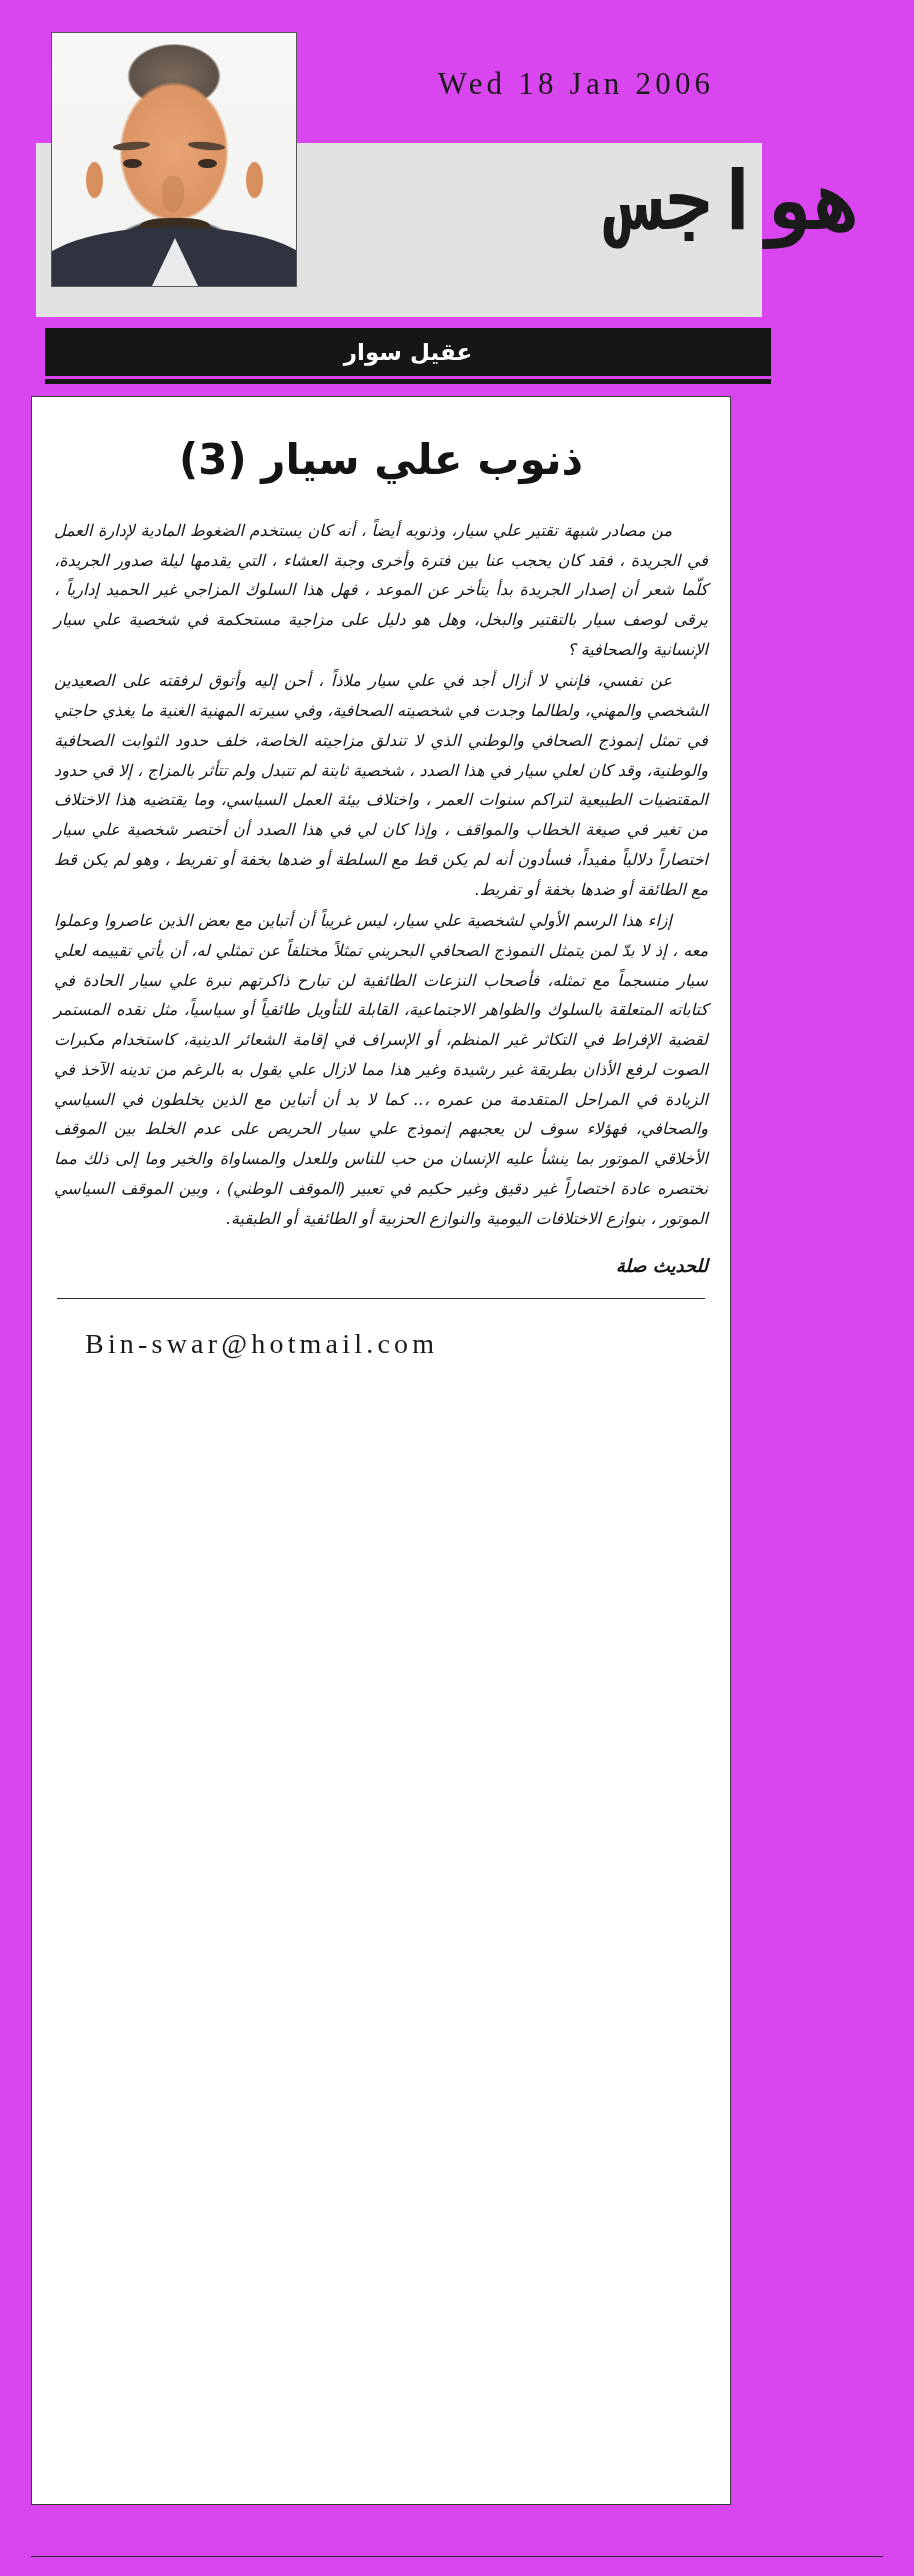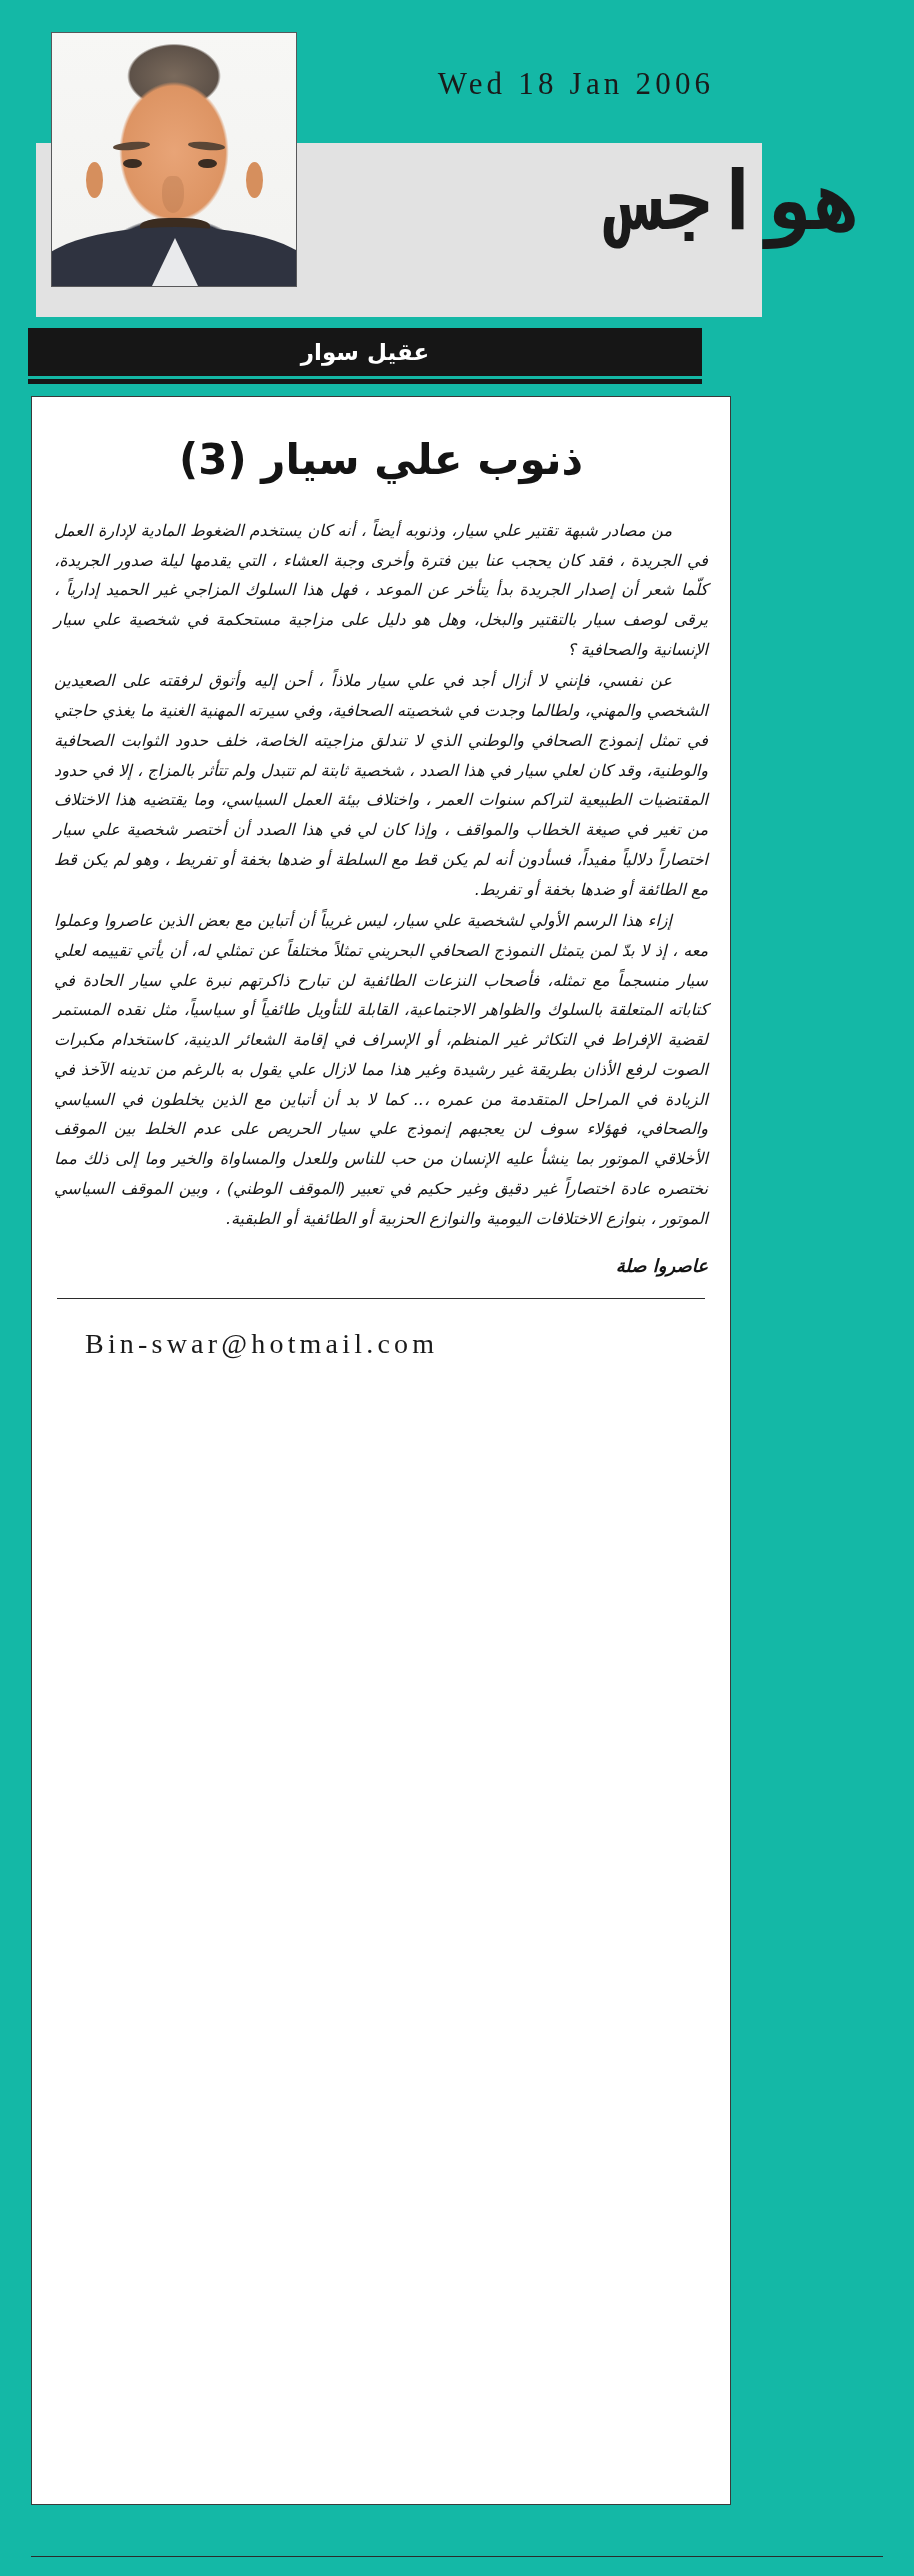--- a/index.html
+++ b/index.html
@@ -7,21 +7,21 @@
     margin: 0;
     padding: 0;
     background: #ffffff;
   }
 
   .page {
     position: relative;
     width: 914px;
     height: 2576px;
     margin: 0 auto;
-    background: #14b8a6;
+    background: #d946ef;
     font-family: "Liberation Serif", "DejaVu Serif", serif;
     overflow: hidden;
   }
 
   
   .masthead {
     position: absolute;
     left: 0;
     top: 0;
     width: 914px;
@@ -138,23 +138,23 @@
     font-size: 82px;
     font-weight: 700;
     line-height: 1;
     color: #1a1a1a;
     letter-spacing: -1.7px;
   }
 
   
   .byline-bar {
     position: absolute;
-    left: 28px;
+    left: 45px;
     top: 328px;
-    width: 674px;
+    width: 726px;
     height: 48px;
     background: #161616;
     display: flex;
     align-items: center;
     justify-content: center;
   }
   .byline-bar::after {
     content: "";
     position: absolute;
     left: 0; right: 0;
@@ -282,21 +282,21 @@
   <div class="article-box">
 
     <h1 class="headline">ذنوب علي سيار (3)</h1>
 
     <div class="body-text">
       <p>من مصادر شبهة تقتير علي سيار، وذنوبه أيضاً ، أنه كان يستخدم الضغوط المادية لإدارة العمل في الجريدة ، فقد كان يحجب عنا بين فترة وأخرى وجبة العشاء ، التي يقدمها ليلة صدور الجريدة، كلّما شعر أن إصدار الجريدة بدأ يتأخر عن الموعد ، فهل هذا السلوك المزاجي غير الحميد إدارياً ، يرقى لوصف سيار بالتقتير والبخل، وهل هو دليل على مزاجية مستحكمة في شخصية علي سيار الإنسانية والصحافية ؟</p>
       <p>عن نفسي، فإنني لا أزال أجد في علي سيار ملاذاً ، أحن إليه وأتوق لرفقته على الصعيدين الشخصي والمهني، ولطالما وجدت في شخصيته الصحافية، وفي سيرته المهنية الغنية ما يغذي حاجتي في تمثل إنموذج الصحافي والوطني الذي لا تندلق مزاجيته الخاصة، خلف حدود الثوابت الصحافية والوطنية، وقد كان لعلي سيار في هذا الصدد ، شخصية ثابتة لم تتبدل ولم تتأثر بالمزاج ، إلا في حدود المقتضيات الطبيعية لتراكم سنوات العمر ، واختلاف بيئة العمل السياسي، وما يقتضيه هذا الاختلاف من تغير في صيغة الخطاب والمواقف ، وإذا كان لي في هذا الصدد أن أختصر شخصية علي سيار اختصاراً دلالياً مفيداً، فسأدون أنه لم يكن قط مع السلطة أو ضدها بخفة أو تفريط ، وهو لم يكن قط مع الطائفة أو ضدها بخفة أو تفريط.</p>
       <p>إزاء هذا الرسم الأولي لشخصية علي سيار، ليس غريباً أن أتباين مع بعض الذين عاصروا وعملوا معه ، إذ لا بدّ لمن يتمثل النموذج الصحافي البحريني تمثلاً مختلفاً عن تمثلي له، أن يأتي تقييمه لعلي سيار منسجماً مع تمثله، فأصحاب النزعات الطائفية لن تبارح ذاكرتهم نبرة علي سيار الحادة في كتاباته المتعلقة بالسلوك والظواهر الاجتماعية، القابلة للتأويل طائفياً أو سياسياً، مثل نقده المستمر لقضية الإفراط في التكاثر غير المنظم، أو الإسراف في إقامة الشعائر الدينية، كاستخدام مكبرات الصوت لرفع الأذان بطريقة غير رشيدة وغير هذا مما لازال علي يقول به بالرغم من تدينه الآخذ في الزيادة في المراحل المتقدمة من عمره ،.. كما لا بد أن أتباين مع الذين يخلطون في السياسي والصحافي، فهؤلاء سوف لن يعجبهم إنموذج علي سيار الحريص على عدم الخلط بين الموقف الأخلاقي الموتور بما ينشأ عليه الإنسان من حب للناس وللعدل والمساواة والخير وما إلى ذلك مما نختصره عادة اختصاراً غير دقيق وغير حكيم في تعبير (الموقف الوطني) ، وبين الموقف السياسي الموتور ، بنوازع الاختلافات اليومية والنوازع الحزبية أو الطائفية أو الطبقية.</p>
     </div>
 
-    <div class="continued-note">عاصروا صلة</div>
+    <div class="continued-note">للحديث صلة</div>
 
     <hr class="rule">
 
     <div class="email">Bin-swar@hotmail.com</div>
   </div>
 
   <div class="footer-rule"></div>
 
 </div>
 

